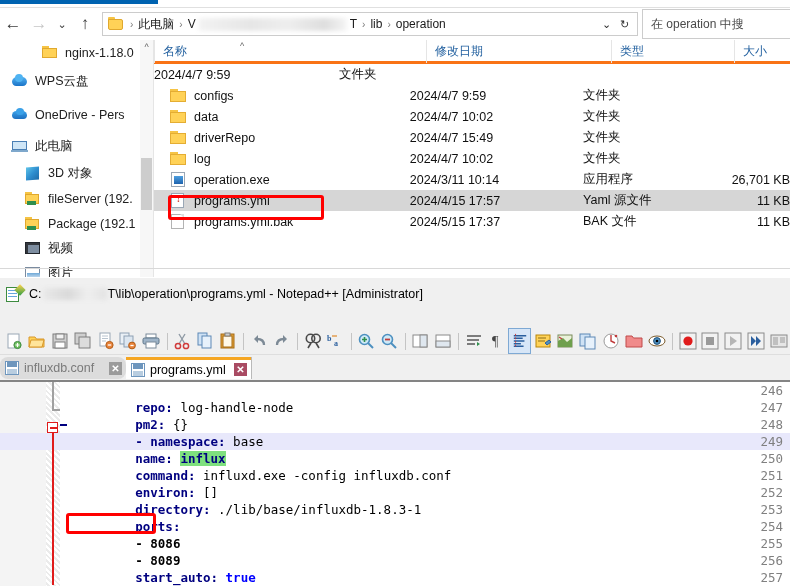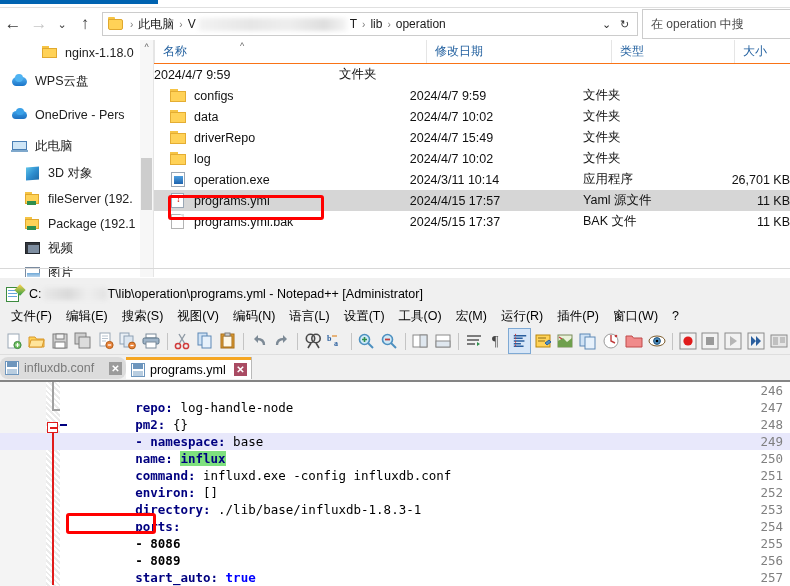--- a/index.html
+++ b/index.html
@@ -72,21 +72,21 @@
   .search-box {
     flex: 1 1 auto; height: 30px; margin-left: 4px; margin-right: 0;
     border: 1px solid #cccccc; border-right: none; background: #ffffff;
     display: flex; align-items: center; padding-left: 8px;
     font-size: 12px; color: #4a4a4a; overflow: hidden; white-space: nowrap;
   }
 
   
   .colhdr {
     position: absolute; left: 0; top: 40px; width: 790px; height: 24px;
-    border-bottom: 1px solid #f97316; background: #ffffff;
+    border-bottom: 3px solid #f97316; background: #ffffff;
   }
   .colhdr .cell {
     position: absolute; top: 0; height: 23px; display: flex; align-items: center;
     font-size: 12px; color: #1f5e9e; padding-left: 8px;
     border-left: 1px solid #e5e5e5;
   }
   .colhdr .sortmark {
     position: absolute; left: 240px; top: 1px; font-size: 9px; color: #666;
   }
 
@@ -499,35 +499,20 @@
           <span class="ln" style="top:4px;"></span>
         <span class="ln" style="top:7px;"></span>
           <span class="ln" style="top:10px;"></span>
         <span class="pen"></span>
       </span>
       <span>C:</span>
       <span class="title-blur"></span>
       <span>T\lib\operation\programs.yml - Notepad++ [Administrator]</span>
     </div>
 
-    <div class="npp-menu">
-      <span class="menu-item">文件(F)</span>
-      <span class="menu-item">编辑(E)</span>
-      <span class="menu-item">搜索(S)</span>
-      <span class="menu-item">视图(V)</span>
-      <span class="menu-item">编码(N)</span>
-      <span class="menu-item">语言(L)</span>
-      <span class="menu-item">设置(T)</span>
-      <span class="menu-item">工具(O)</span>
-      <span class="menu-item">宏(M)</span>
-      <span class="menu-item">运行(R)</span>
-      <span class="menu-item">插件(P)</span>
-      <span class="menu-item">窗口(W)</span>
-      <span class="menu-item">?</span>
-    </div>
 
     <div class="npp-toolbar">
       <span class="tb">
         <svg width="18" height="18" viewBox="0 0 18 18">
             <rect x="3" y="2" width="11" height="14" fill="#fff" stroke="#9aa7b5"></rect>
             <circle cx="12.5" cy="13" r="3.6" fill="#6fbf5f" stroke="#3d8b40"></circle>
             <path d="M12.5 11v4M10.5 13h4" stroke="#fff" stroke-width="1.2"></path>
           </svg>
       </span>
       <span class="tb">

